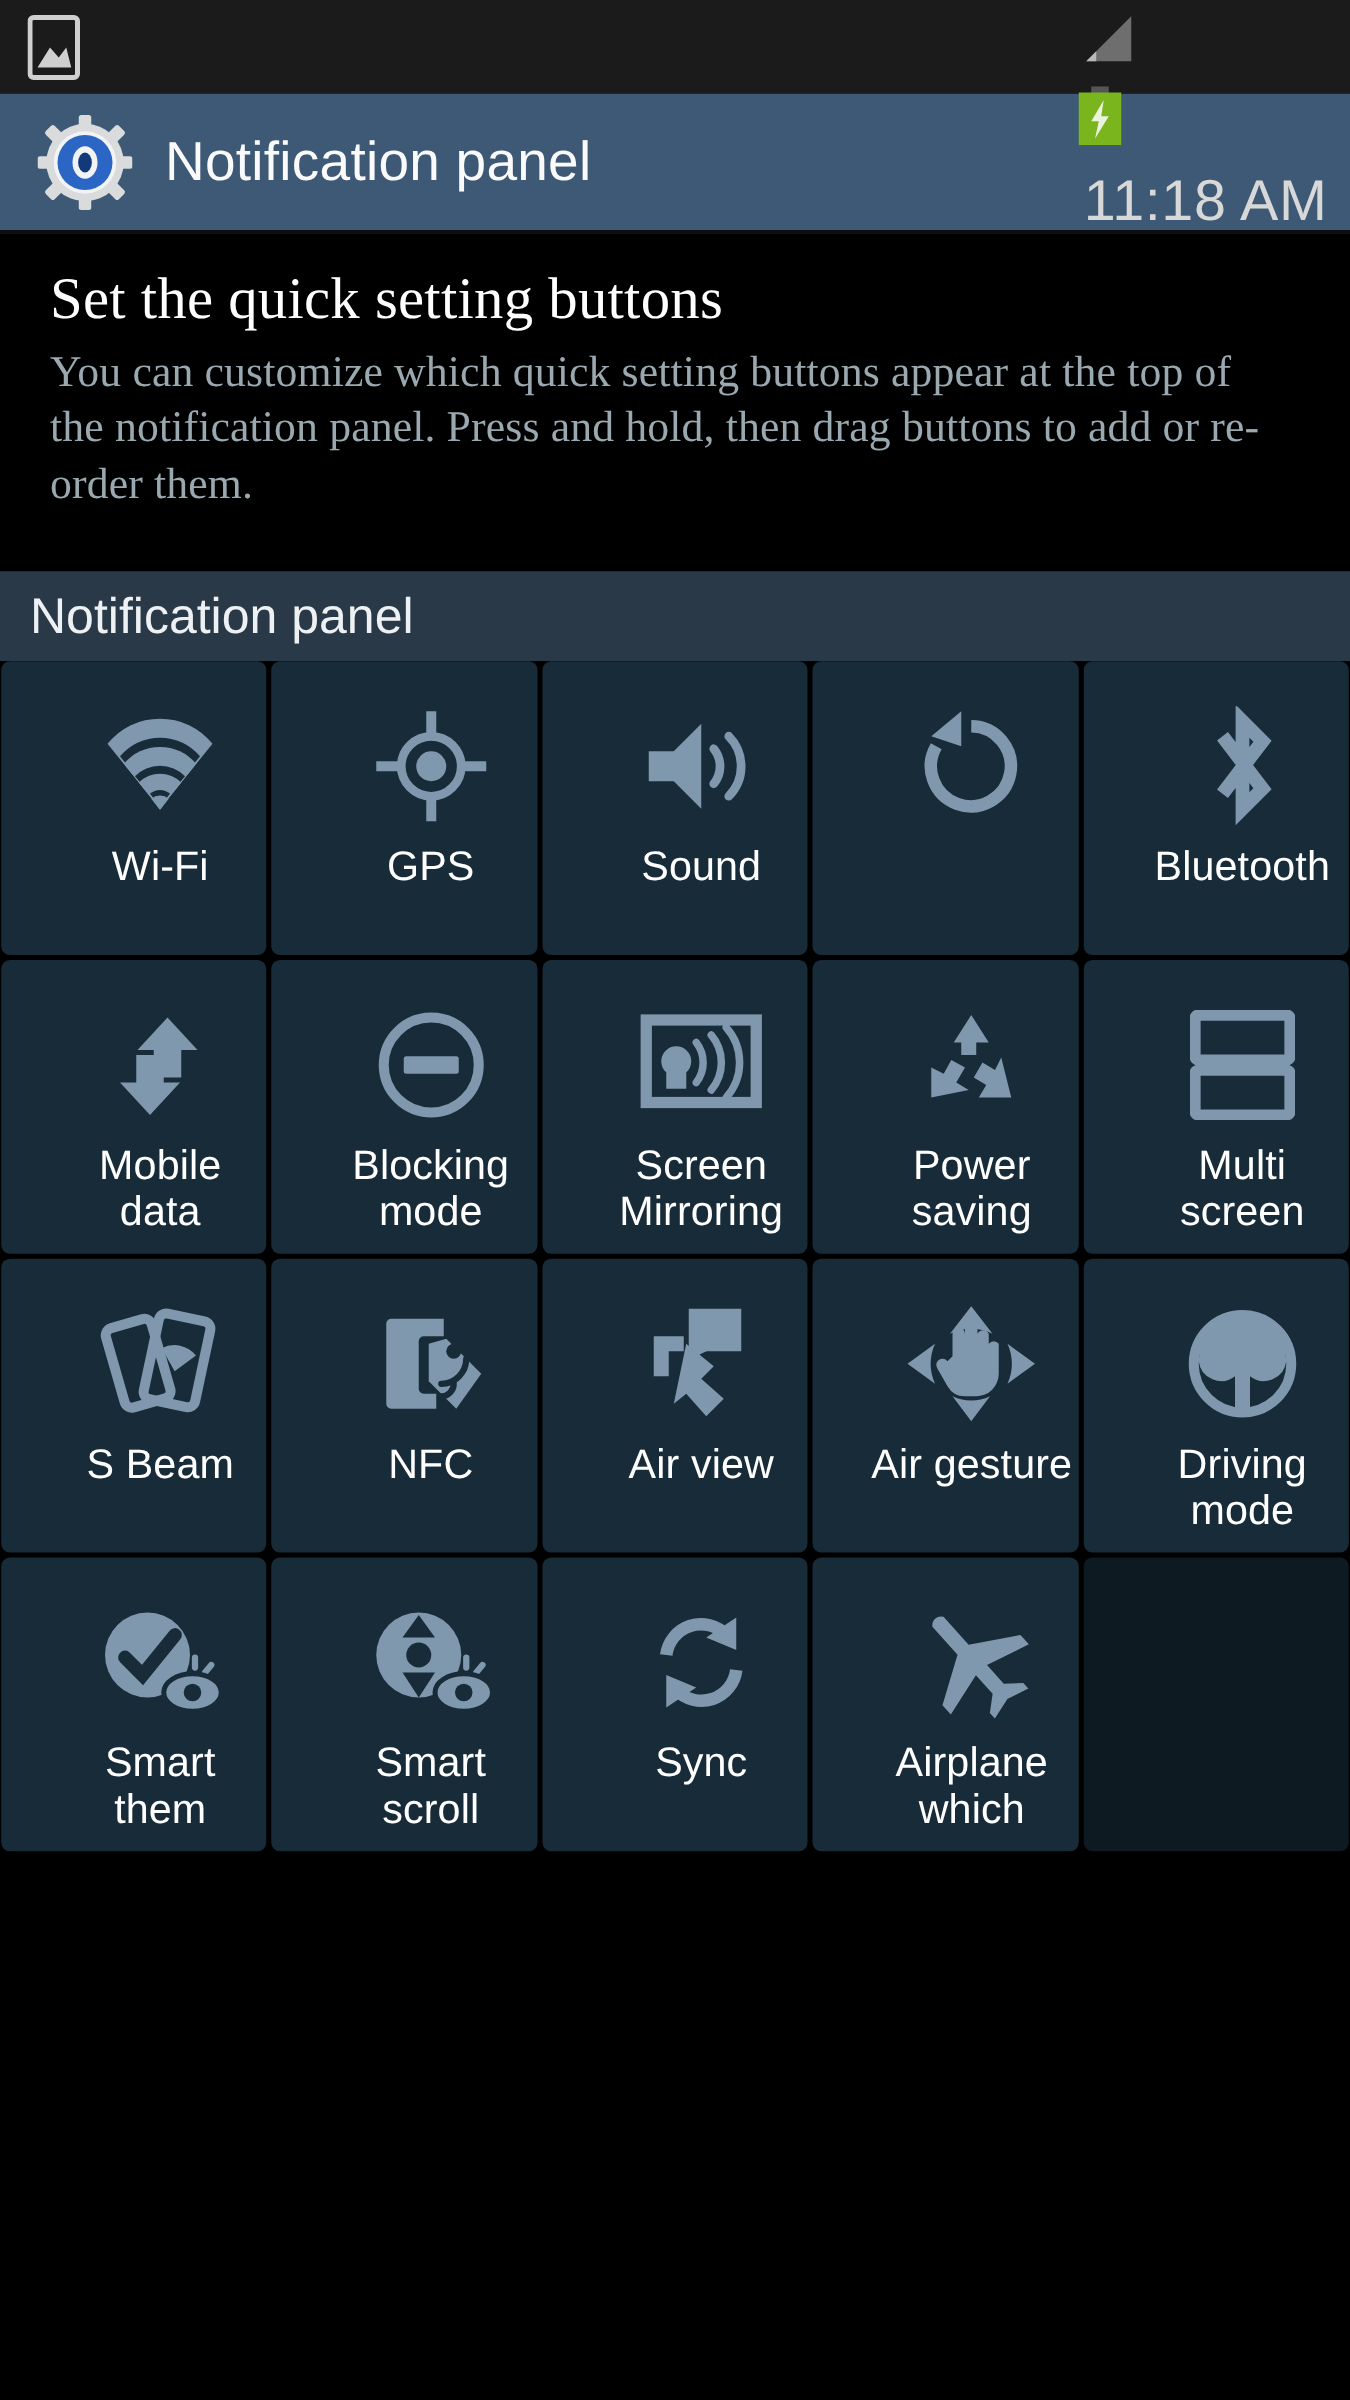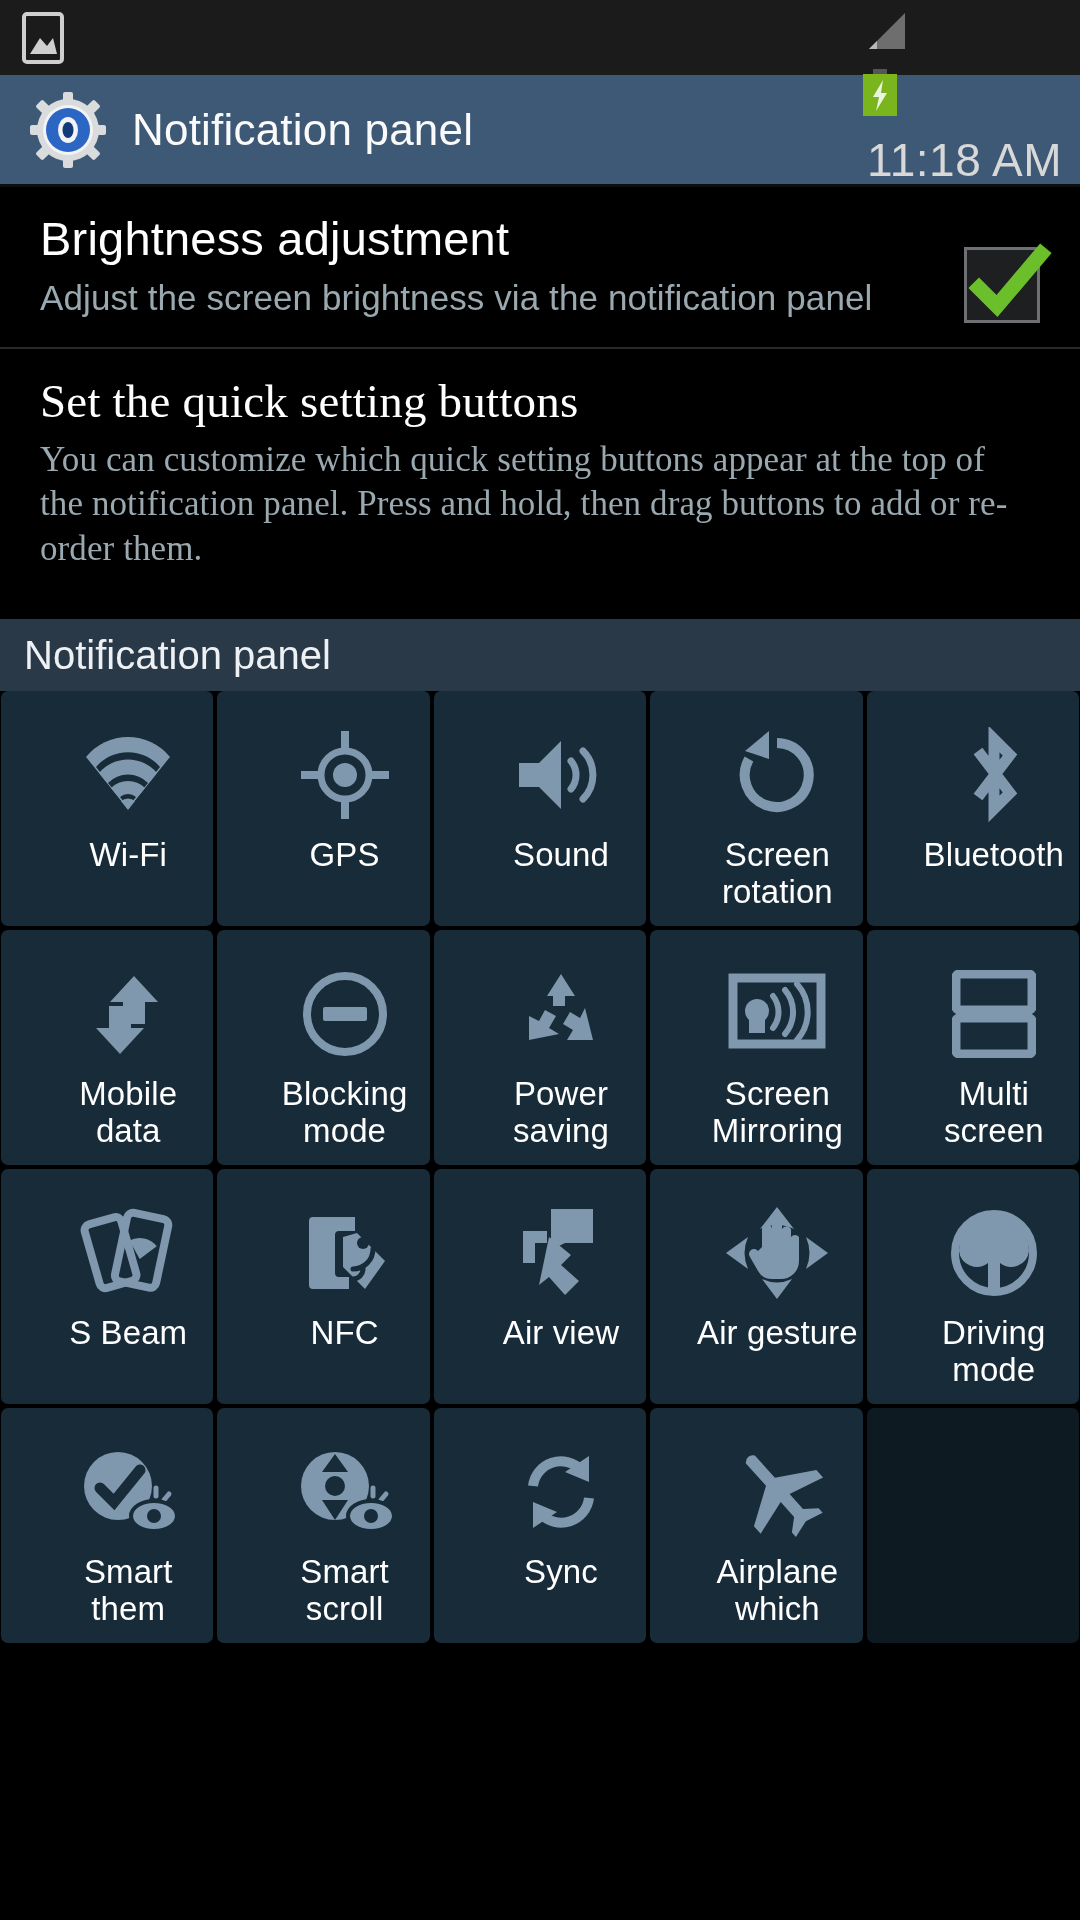--- a/index.html
+++ b/index.html
@@ -156,33 +156,20 @@
         </g>
         <circle cx="38" cy="38" r="25" fill="#f2f3f4"></circle>
         <circle cx="38" cy="38" r="22" fill="#2b66c4"></circle>
         <ellipse cx="38" cy="38" rx="10" ry="13" fill="#f2f3f4"></ellipse>
         <ellipse cx="38" cy="38" rx="5.5" ry="8" fill="#123a7a"></ellipse>
       </svg>
     </span>
     <span class="title">Notification panel</span>
   </div>
 
-  <div class="pref">
-    <div class="pref-text">
-      <div class="pref-title">Brightness adjustment</div>
-      <div class="pref-summary">Adjust the screen brightness via the notification panel</div>
-    </div>
-    <div class="checkbox-wrap">
-      <div class="cb">
-        <svg width="92" height="92" viewBox="0 0 92 92">
-          <path d="M18 52 L36 70 L80 18" fill="none" stroke="#6abf2a" stroke-width="15" stroke-linecap="square"></path>
-        </svg>
-      </div>
-    </div>
-  </div>
 
   <div class="pref" style="border-bottom:none;padding-bottom:47px;font-family:Liberation Serif, serif;">
     <div class="pref-text">
       <div class="pref-title">Set the quick setting buttons</div>
       <div class="pref-summary">You can customize which quick setting buttons appear at the top of the notification panel. Press and hold, then drag buttons to add or re-order them.</div>
     </div>
   </div>
 
   <div class="section-head">
     <span>Notification panel</span>
@@ -238,21 +225,20 @@
       <div class="lbl">Sound</div>
     </div>
 
     <div class="tile">
       <div class="ic">
         <svg width="92" height="92" viewBox="0 0 92 92">
           <path d="M46 14 A32 32 0 1 1 18 30" fill="none" stroke="#7f98ad" stroke-width="10" stroke-linecap="butt"></path>
           <path d="M38 2 L38 30 L14 22 Z" fill="#7f98ad"></path>
         </svg>
       </div>
-      <div class="lbl">Screen rotation</div>
     </div>
 
     <div class="tile">
       <div class="ic">
         <svg width="72" height="96" viewBox="0 0 72 96">
           <path d="M20 24 L52 66 L36 82 L36 12 L52 28 L20 70" fill="none" stroke="#7f98ad" stroke-width="11" stroke-linejoin="miter"></path>
         </svg>
       </div>
       <div class="lbl">Bluetooth</div>
     </div>
@@ -268,49 +254,49 @@
     </div>
 
     <div class="tile">
       <div class="ic">
         <svg width="92" height="92" viewBox="0 0 92 92">
           <circle cx="46" cy="46" r="38" fill="none" stroke="#7f98ad" stroke-width="8"></circle>
           <rect x="24" y="39" width="44" height="14" rx="2" fill="#7f98ad"></rect>
         </svg>
       </div>
       <div class="lbl">Blocking mode</div>
-    </div>
-
-    <div class="tile">
-      <div class="ic">
-        <svg width="92" height="92" viewBox="0 0 92 92">
-          <g fill="#7f98ad">
-            <path d="M46 6 L60 28 L50 28 L50 38 L38 38 L38 28 L32 28 Z"></path>
-            <path d="M14 72 L14 48 L24 53 L30 42 L41 48 L34 60 L44 66 Z"></path>
-            <path d="M78 72 L52 72 L58 62 L48 56 L55 44 L65 50 L70 40 Z"></path>
-          </g>
-        </svg>
-      </div>
-      <div class="lbl">Power saving</div>
     </div>
 
     <div class="tile">
       <div class="ic">
         <svg width="100" height="84" viewBox="0 0 100 84">
           <rect x="6" y="6" width="88" height="66" fill="none" stroke="#7f98ad" stroke-width="9"></rect>
           <circle cx="30" cy="39" r="12" fill="#7f98ad"></circle>
           <rect x="22" y="39" width="16" height="22" fill="#7f98ad"></rect>
           <g fill="none" stroke="#7f98ad" stroke-width="6" stroke-linecap="round">
             <path d="M46 24 A26 26 0 0 1 46 56"></path>
             <path d="M58 18 A34 34 0 0 1 58 62"></path>
             <path d="M70 12 A42 42 0 0 1 70 68"></path>
           </g>
         </svg>
       </div>
       <div class="lbl">Screen Mirroring</div>
+    </div>
+
+    <div class="tile">
+      <div class="ic">
+        <svg width="92" height="92" viewBox="0 0 92 92">
+          <g fill="#7f98ad">
+            <path d="M46 6 L60 28 L50 28 L50 38 L38 38 L38 28 L32 28 Z"></path>
+            <path d="M14 72 L14 48 L24 53 L30 42 L41 48 L34 60 L44 66 Z"></path>
+            <path d="M78 72 L52 72 L58 62 L48 56 L55 44 L65 50 L70 40 Z"></path>
+          </g>
+        </svg>
+      </div>
+      <div class="lbl">Power saving</div>
     </div>
 
     <div class="tile">
       <div class="ic">
         <svg width="84" height="88" viewBox="0 0 84 88">
           <rect x="4" y="4" width="76" height="36" rx="3" fill="none" stroke="#7f98ad" stroke-width="9"></rect>
           <rect x="4" y="48" width="76" height="36" rx="3" fill="none" stroke="#7f98ad" stroke-width="9"></rect>
         </svg>
       </div>
       <div class="lbl">Multi screen</div>

